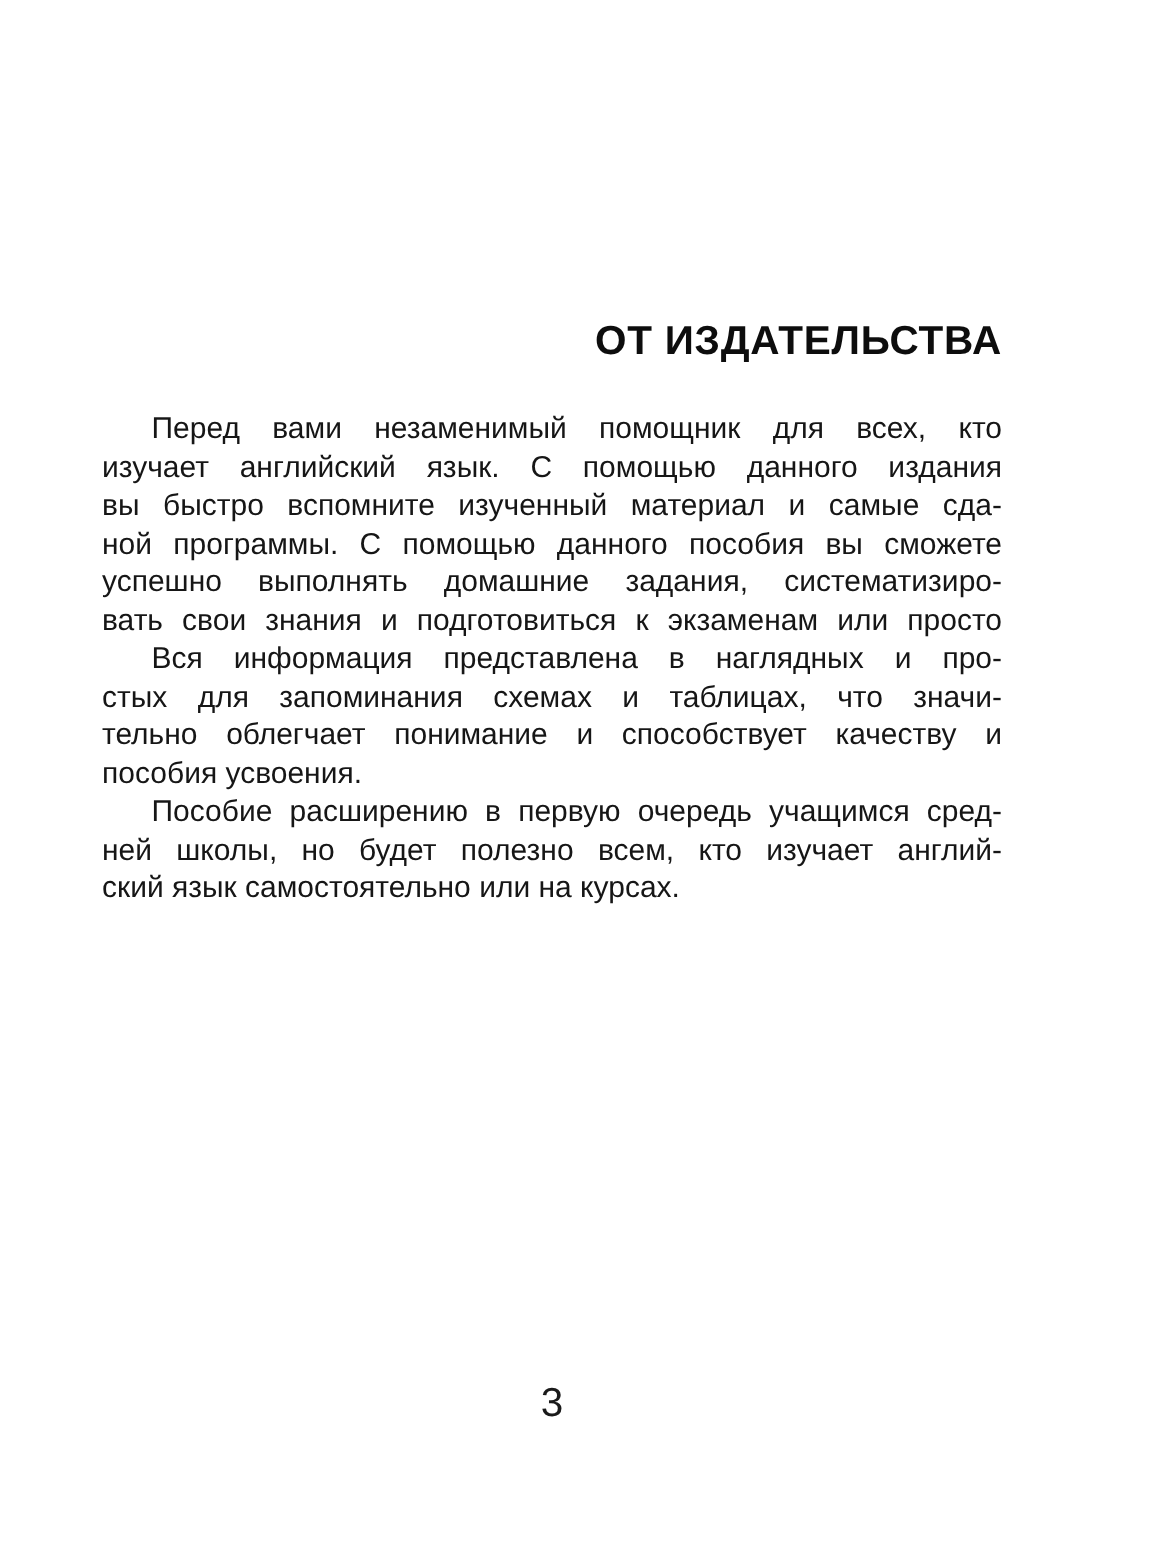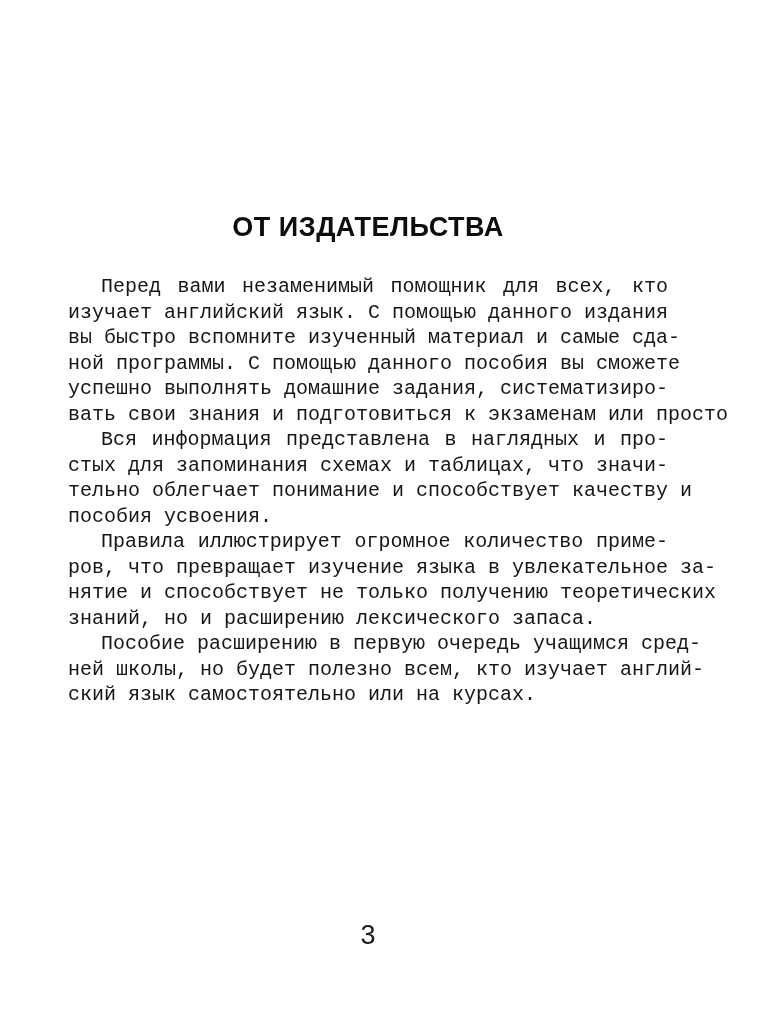--- a/index.html
+++ b/index.html
@@ -15,33 +15,33 @@
     background: #ffffff;
     color: #111111;
     overflow: hidden;
   }
   .chapter-title {
     position: absolute;
     top: 212px;
     left: 68px;
     width: 600px;
     margin: 0;
-    text-align: center;
+    text-align: right;
     font-family: "Liberation Sans", sans-serif;
     font-weight: bold;
     font-size: 27px;
     letter-spacing: 0.5px;
     color: #0d0d0d;
   }
   .body-text {
     position: absolute;
     top: 274px;
     left: 68px;
     width: 600px;
-    font-family: Liberation Mono, monospace;
+    font-family: Liberation Sans, sans-serif;
     font-size: 20px;
     line-height: 25.5px;
     color: #161616;
   }
   .paragraph {
     margin: 0;
   }
   .text-line {
     text-align: justify;
     text-align-last: justify;
@@ -82,26 +82,20 @@
         <div class="text-line">успешно выполнять домашние задания, систематизиро-</div>
         <div class="text-line">вать свои знания и подготовиться к экзаменам или просто</div>
       </div>
       <div class="paragraph">
         <div class="text-line first">Вся информация представлена в наглядных и про-</div>
         <div class="text-line">стых для запоминания схемах и таблицах, что значи-</div>
         <div class="text-line">тельно облегчает понимание и способствует качеству и</div>
         <div class="text-line last">пособия усвоения.</div>
       </div>
       <div class="paragraph">
-        <div class="text-line first">Правила иллюстрирует огромное количество приме-</div>
-        <div class="text-line">ров, что превращает изучение языка в увлекательное за-</div>
-        <div class="text-line">нятие и способствует не только получению теоретических</div>
-        <div class="text-line last">знаний, но и расширению лексического запаса.</div>
-      </div>
-      <div class="paragraph">
         <div class="text-line first">Пособие расширению в первую очередь учащимся сред-</div>
         <div class="text-line">ней школы, но будет полезно всем, кто изучает англий-</div>
         <div class="text-line last">ский язык самостоятельно или на курсах.</div>
       </div>
     </div>
 
   <div class="page-number">3</div>
 </div>
 
 </body></html>

